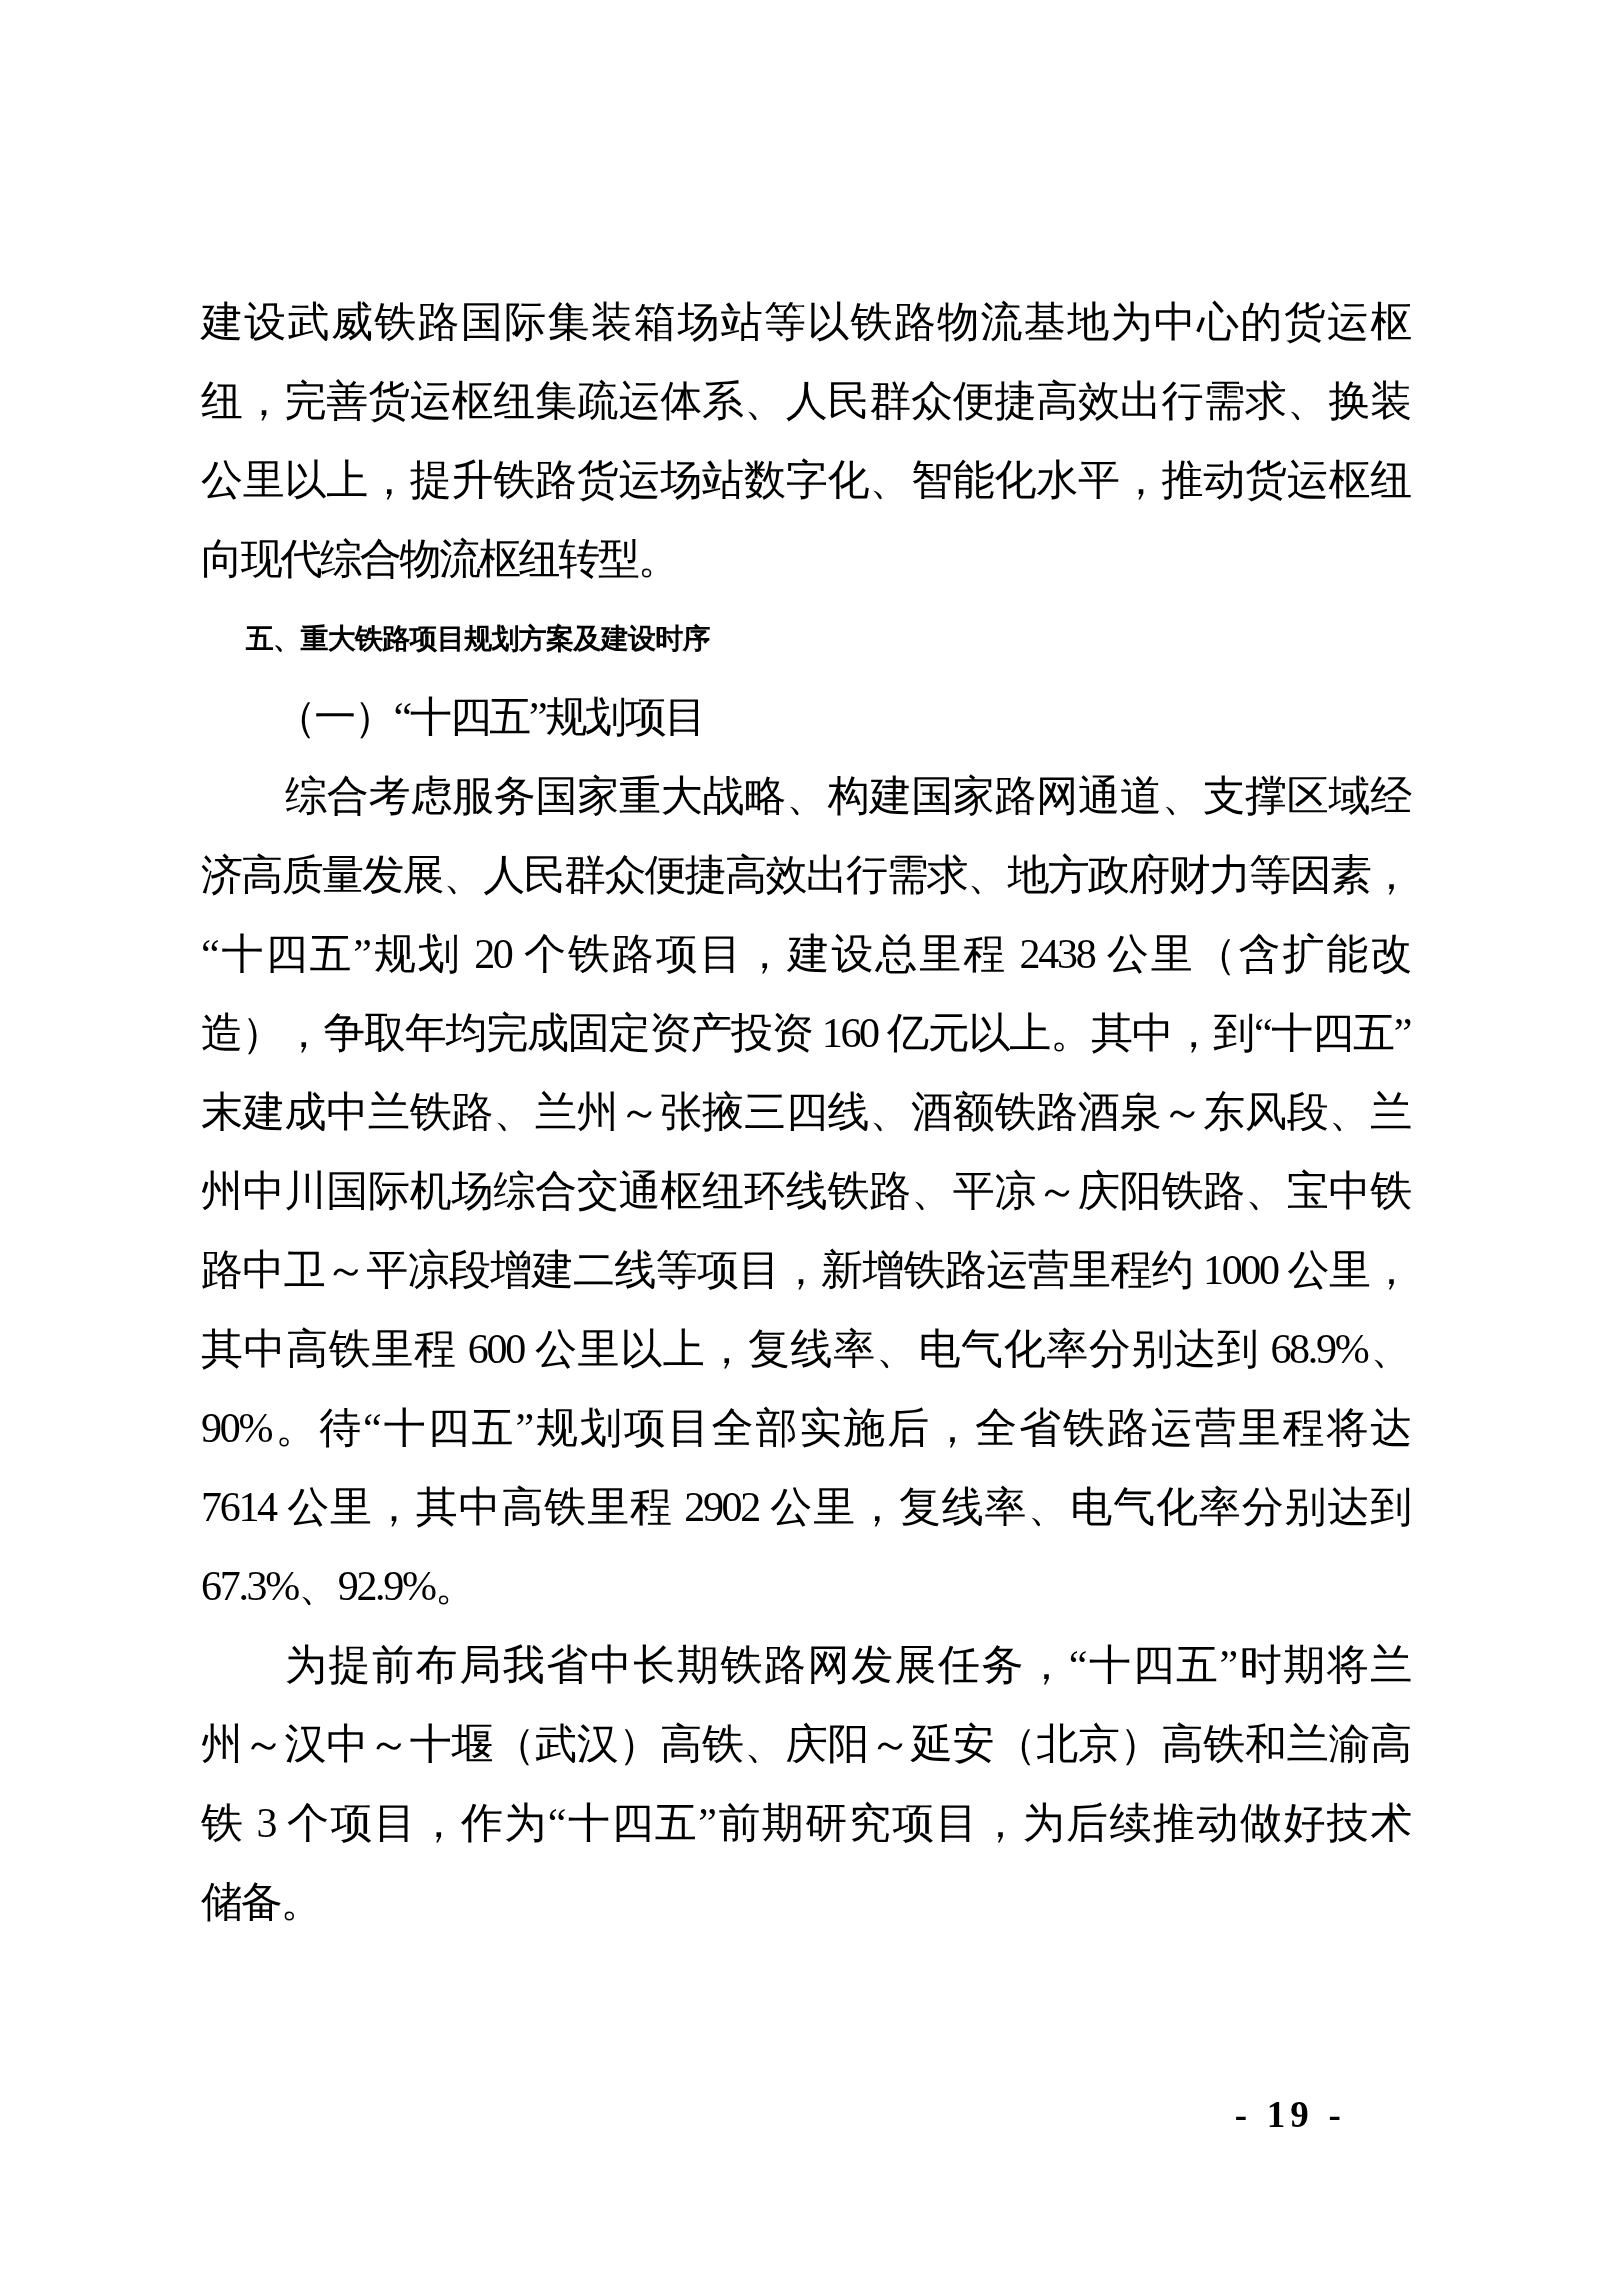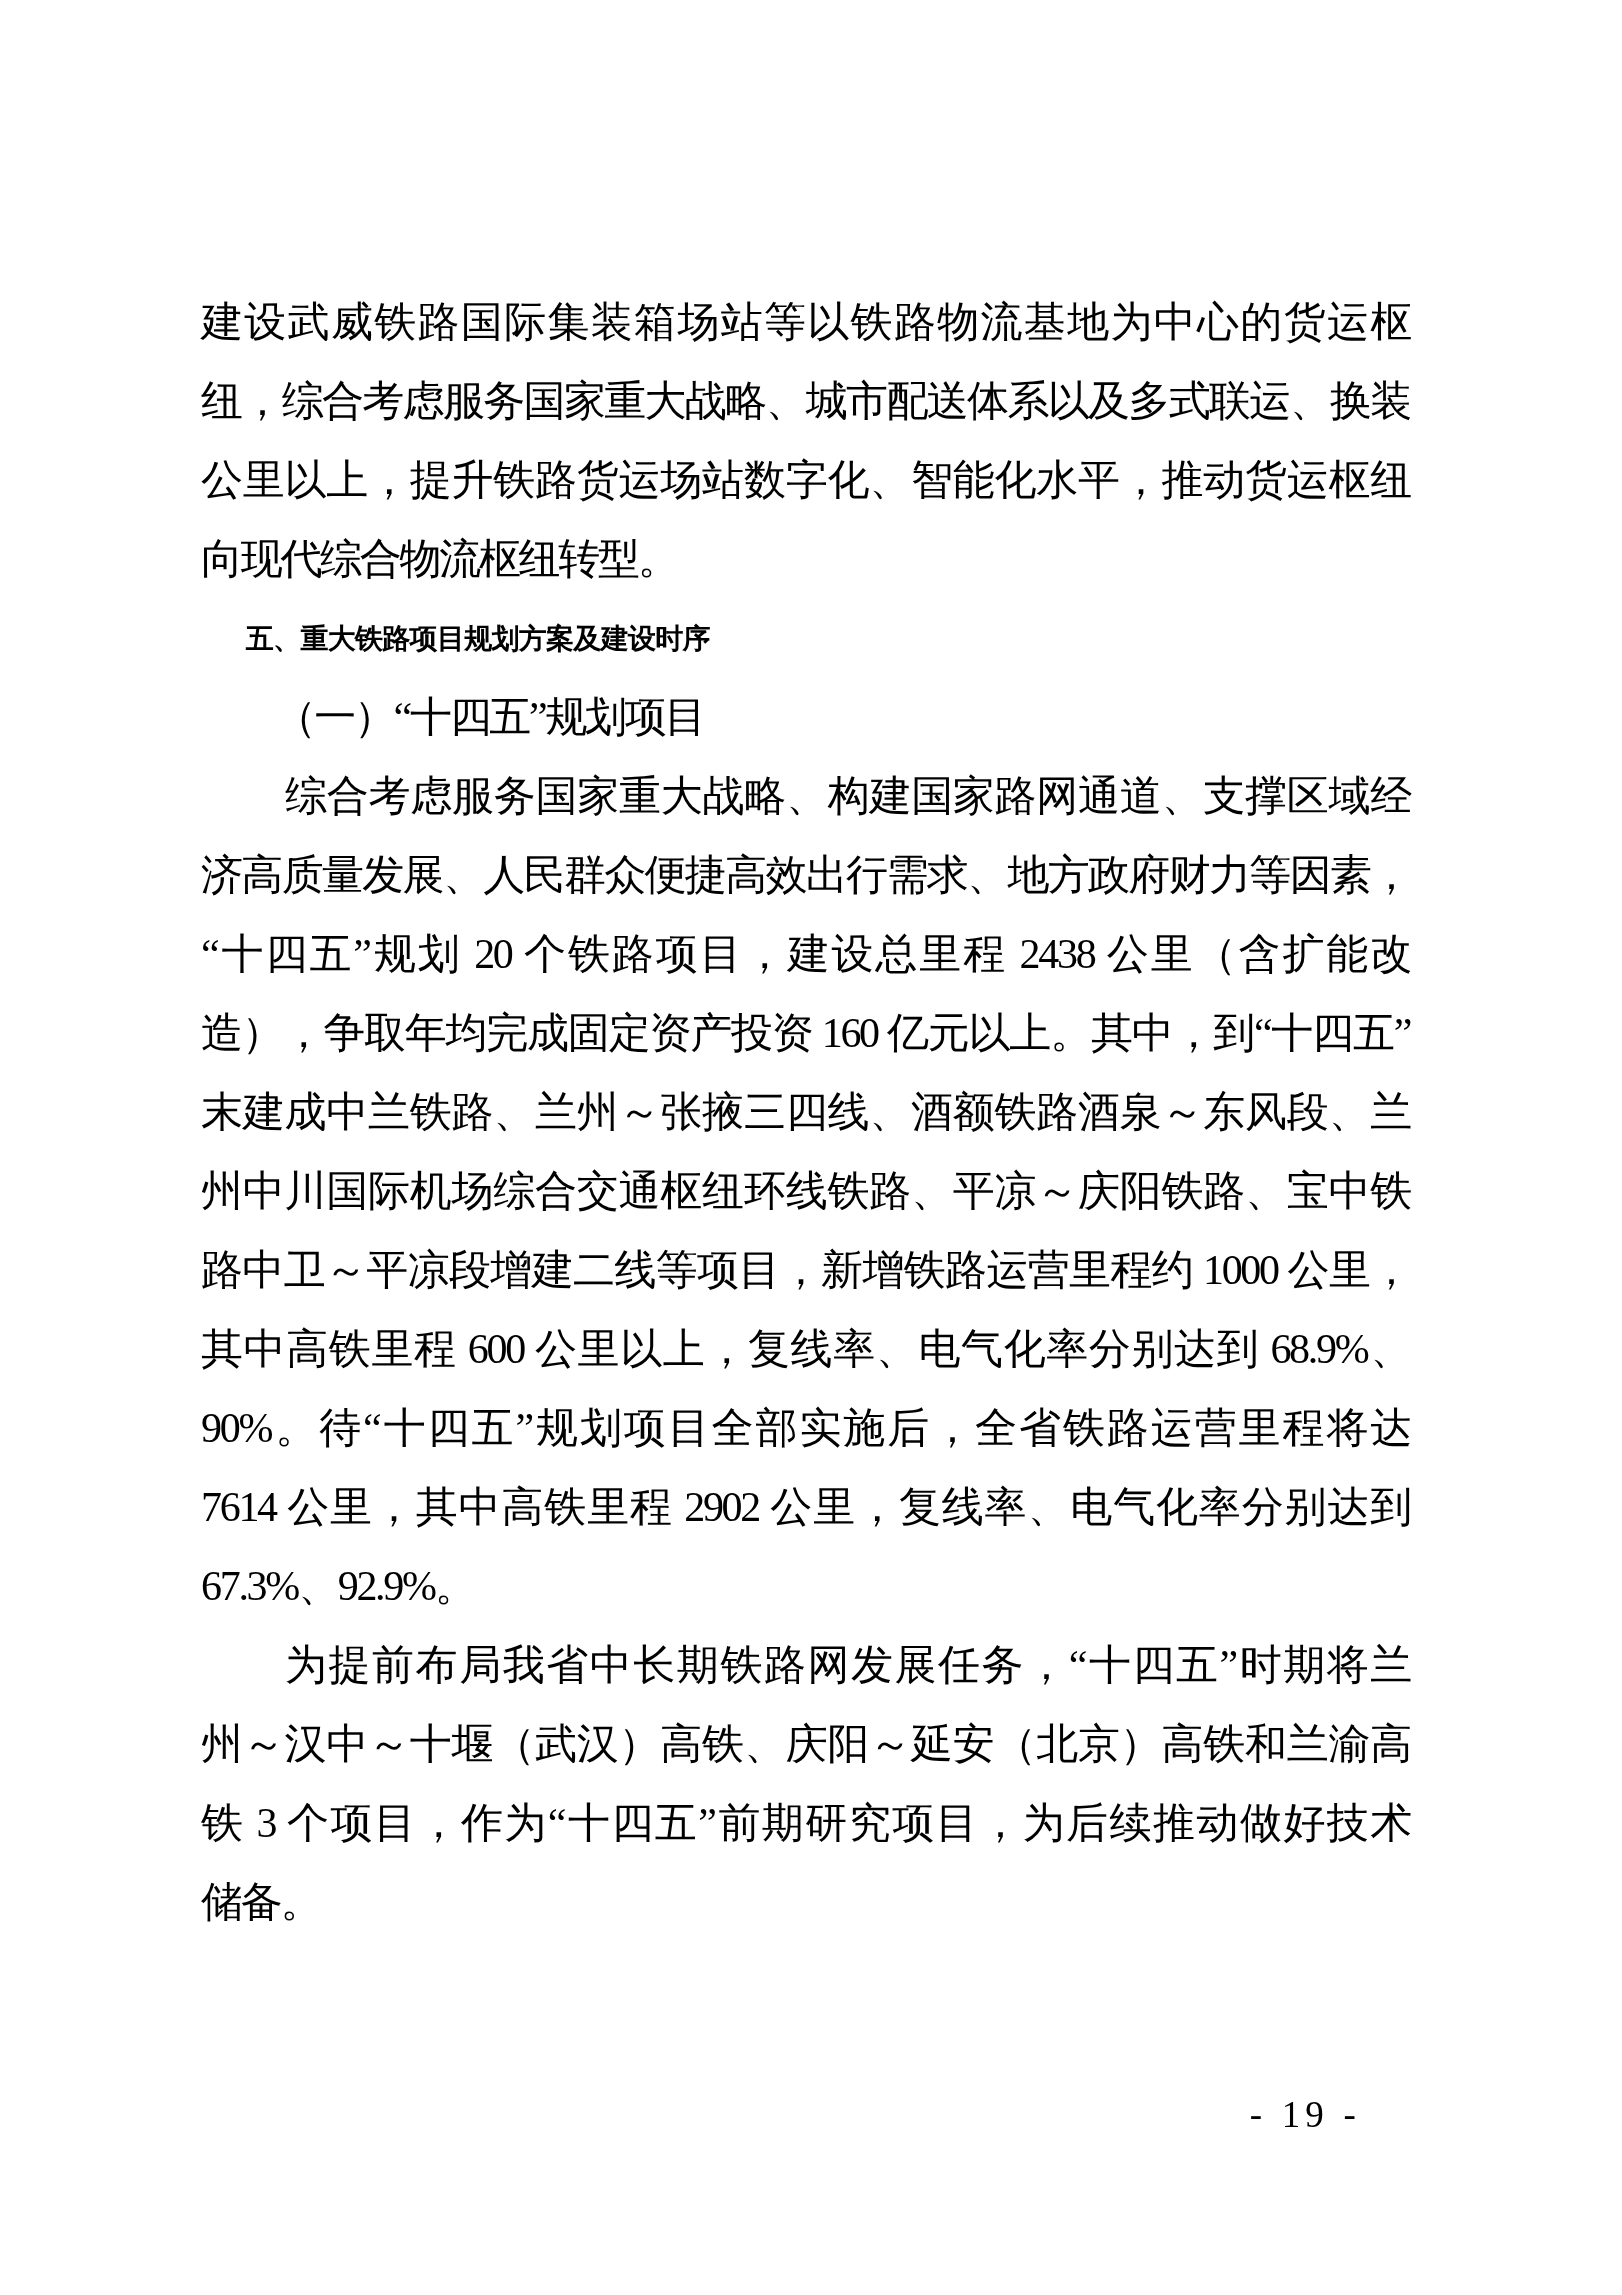--- a/index.html
+++ b/index.html
@@ -45,34 +45,35 @@
     text-indent: 1.6em;
   }
   .subheading {
     font-family: "Liberation Serif", serif;
     font-weight: 400;
     text-indent: 1.75em;
   }
   .page-number {
     position: absolute;
     top: 2093px;
-    right: 202px;
+    right: 217px;
     font-family: "Liberation Serif", serif;
     font-size: 37px;
     letter-spacing: 5.2px;
     color: #000000;
+    font-weight: bold;
   }
 </style>
 </head>
 <body>
 
 <div class="page">
   <div class="textblock">
     <div class="line fill">建设武威铁路国际集装箱场站等以铁路物流基地为中心的货运枢</div>
-    <div class="line fill">纽，综合考虑服务国家重大战略、城市配送体系以及多式联运、换装</div>
+    <div class="line fill">纽，完善货运枢纽集疏运体系、人民群众便捷高效出行需求、换装</div>
     <div class="line fill">公里以上，提升铁路货运场站数字化、智能化水平，推动货运枢纽</div>
     <div class="line">向现代综合物流枢纽转型。</div>
     <div class="line heading">五、重大铁路项目规划方案及建设时序</div>
     <div class="line subheading">（一）“十四五”规划项目</div>
     <div class="line indent fill">综合考虑服务国家重大战略、构建国家路网通道、支撑区域经</div>
     <div class="line fill">济高质量发展、人民群众便捷高效出行需求、地方政府财力等因素，</div>
     <div class="line fill">“十四五”规划 20 个铁路项目，建设总里程 2438 公里（含扩能改</div>
     <div class="line fill">造），争取年均完成固定资产投资 160 亿元以上。其中，到“十四五”</div>
     <div class="line fill">末建成中兰铁路、兰州～张掖三四线、酒额铁路酒泉～东风段、兰</div>
     <div class="line fill">州中川国际机场综合交通枢纽环线铁路、平凉～庆阳铁路、宝中铁</div>

